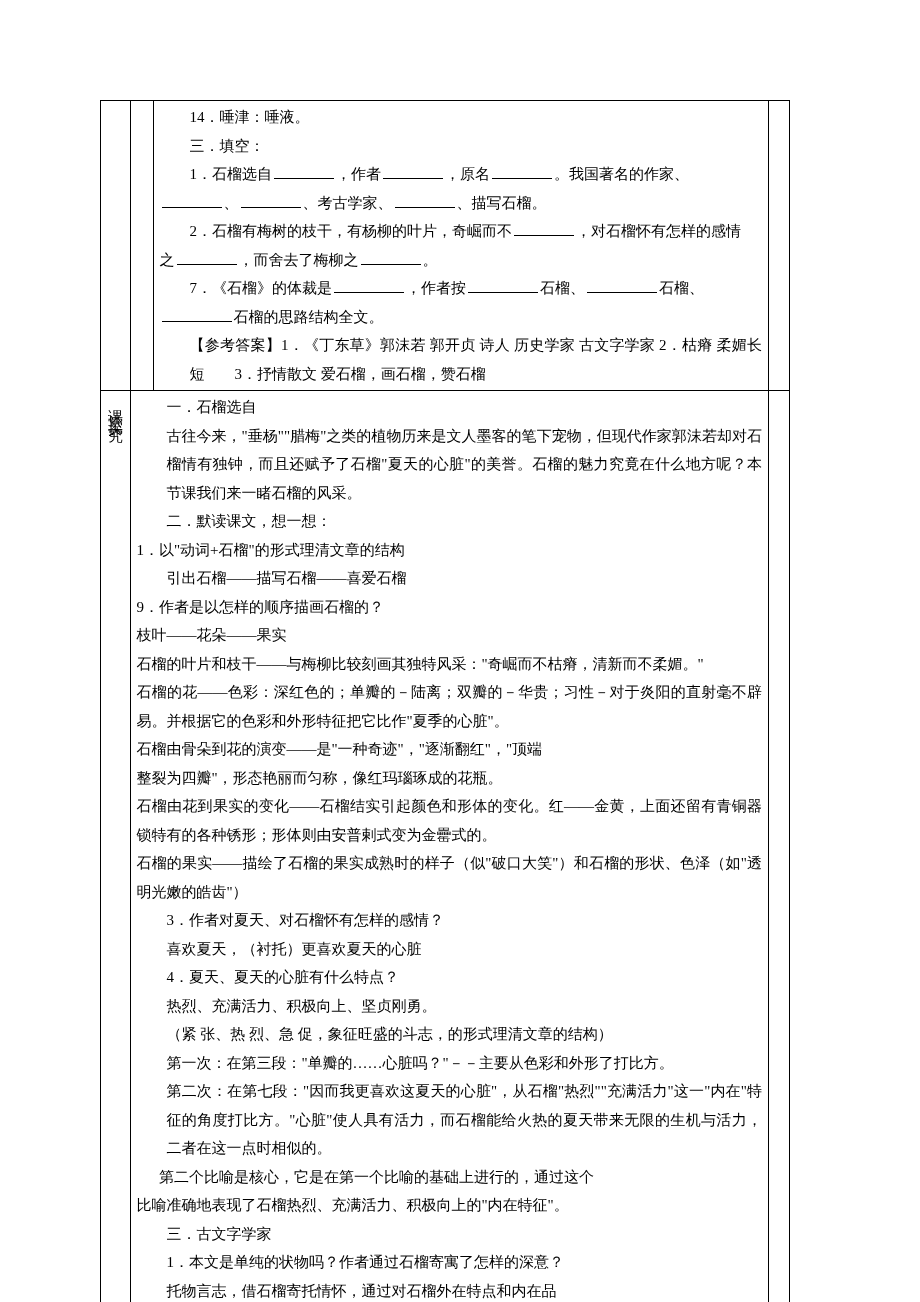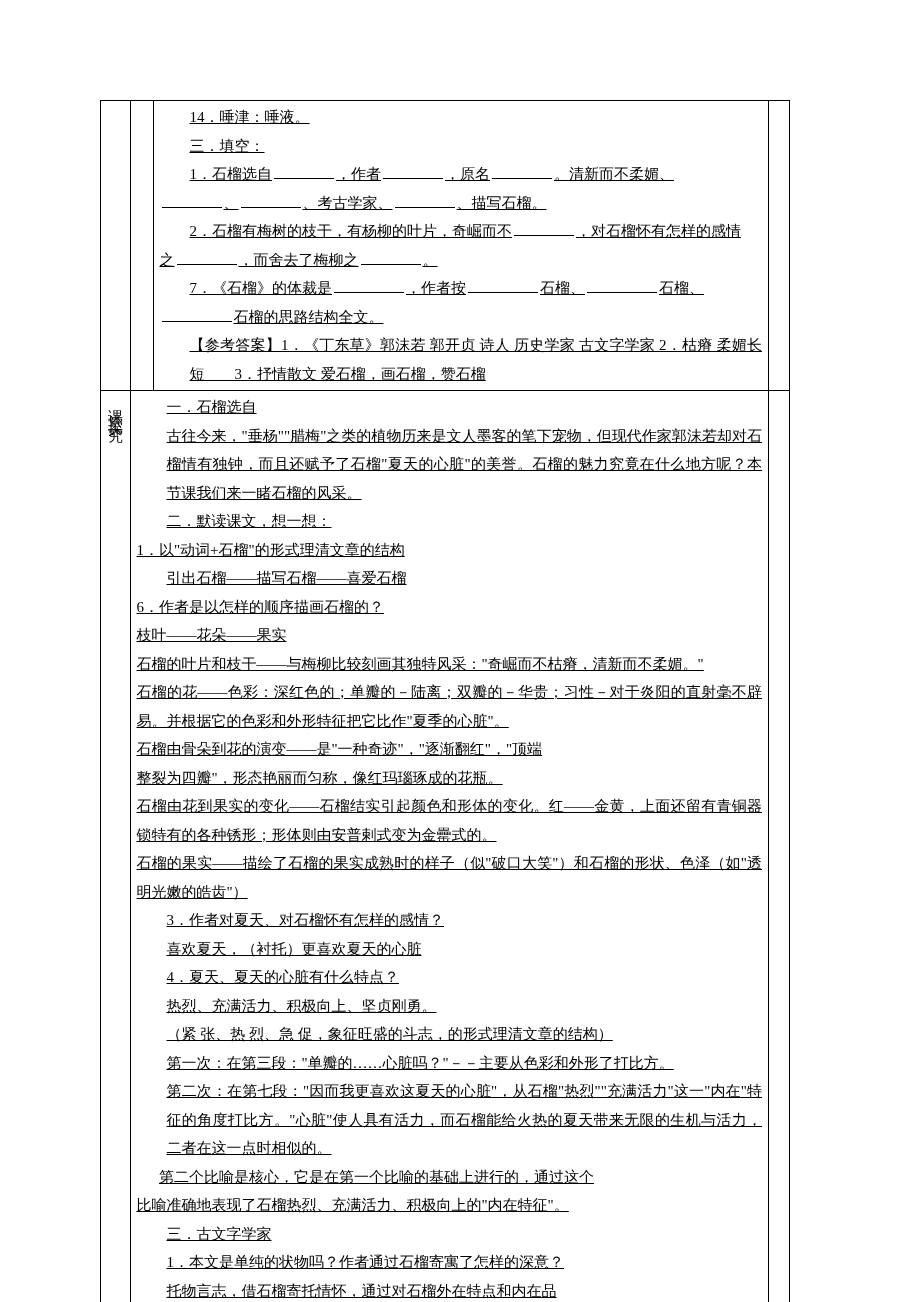--- a/index.html
+++ b/index.html
@@ -39,21 +39,20 @@
     display: inline-block;
   }
   .midcol {
     width: auto;
   }
   .rightcol {
     width: 20px;
   }
   .content {
     padding: 2px 6px;
-    text-decoration: underline;
   }
   .content p {
     margin: 0;
     text-align: justify;
   }
   .indent {
     padding-left: 2em;
   }
   .indent2 {
     padding-left: 1.5em;
@@ -79,21 +78,21 @@
 
     <tbody>
         <tr>
       <td class="narrowcol" rowspan="1"></td>
       <td class="narrowcol" rowspan="1"></td>
       <td class="midcol">
         <div class="content">
           <p class="indent">14．唾津：唾液。</p>
           <p class="indent">三．填空：</p>
           <p class="indent">
-            <span>1．石榴选自</span><span class="blank w60"></span><span>，作者</span><span class="blank w60"></span><span>，原名</span><span class="blank w60"></span><span>。清新而不柔媚、</span>
+            <span>1．石榴选自</span><span class="blank w60"></span><span>，作者</span><span class="blank w60"></span><span>，原名</span><span class="blank w60"></span><span>。我国著名的作家、</span>
           </p>
           <p>
             <span class="blank w60"></span><span>、</span><span class="blank w60"></span><span>、考古学家、</span><span class="blank w60"></span><span>、描写石榴。</span>
           </p>
           <p class="indent">
             <span>2．石榴有梅树的枝干，有杨柳的叶片，奇崛而不</span><span class="blank w60"></span><span>，对石榴怀有怎样的感情</span>
           </p>
           <p>
             <span>之</span><span class="blank w60"></span><span>，而舍去了梅柳之</span><span class="blank w60"></span><span>。</span>
           </p>
@@ -113,21 +112,21 @@
       <td class="leftcol">
         <span class="vert">课堂探究</span>
       </td>
       <td colspan="2" class="midcol">
         <div class="content">
           <p class="indent">一．石榴选自</p>
           <p class="indent">古往今来，"垂杨""腊梅"之类的植物历来是文人墨客的笔下宠物，但现代作家郭沫若却对石榴情有独钟，而且还赋予了石榴"夏天的心脏"的美誉。石榴的魅力究竟在什么地方呢？本节课我们来一睹石榴的风采。</p>
           <p class="indent">二．默读课文，想一想：</p>
           <p>1．以"动词+石榴"的形式理清文章的结构</p>
           <p class="indent">引出石榴——描写石榴——喜爱石榴</p>
-          <p>6．作者是以怎样的顺序描画石榴的？</p>
+          <p>9．作者是以怎样的顺序描画石榴的？</p>
           <p>枝叶——花朵——果实</p>
           <p>石榴的叶片和枝干——与梅柳比较刻画其独特风采："奇崛而不枯瘠，清新而不柔媚。"</p>
           <p>石榴的花——色彩：深红色的；单瓣的－陆离；双瓣的－华贵；习性－对于炎阳的直射毫不辟易。并根据它的色彩和外形特征把它比作"夏季的心脏"。</p>
           <p>石榴由骨朵到花的演变——是"一种奇迹"，"逐渐翻红"，"顶端</p>
           <p>整裂为四瓣"，形态艳丽而匀称，像红玛瑙琢成的花瓶。</p>
           <p>石榴由花到果实的变化——石榴结实引起颜色和形体的变化。红——金黄，上面还留有青铜器锁特有的各种锈形；形体则由安普剌式变为金罍式的。</p>
           <p>石榴的果实——描绘了石榴的果实成熟时的样子（似"破口大笑"）和石榴的形状、色泽（如"透明光嫩的皓齿"）</p>
           <p class="indent">3．作者对夏天、对石榴怀有怎样的感情？</p>
           <p class="indent">喜欢夏天，（衬托）更喜欢夏天的心脏</p>
           <p class="indent">4．夏天、夏天的心脏有什么特点？</p>

